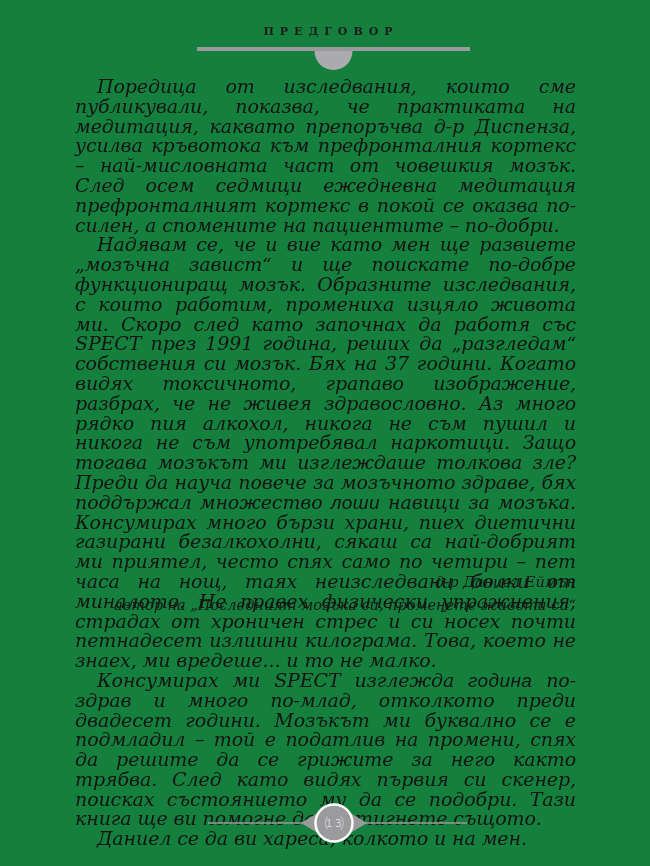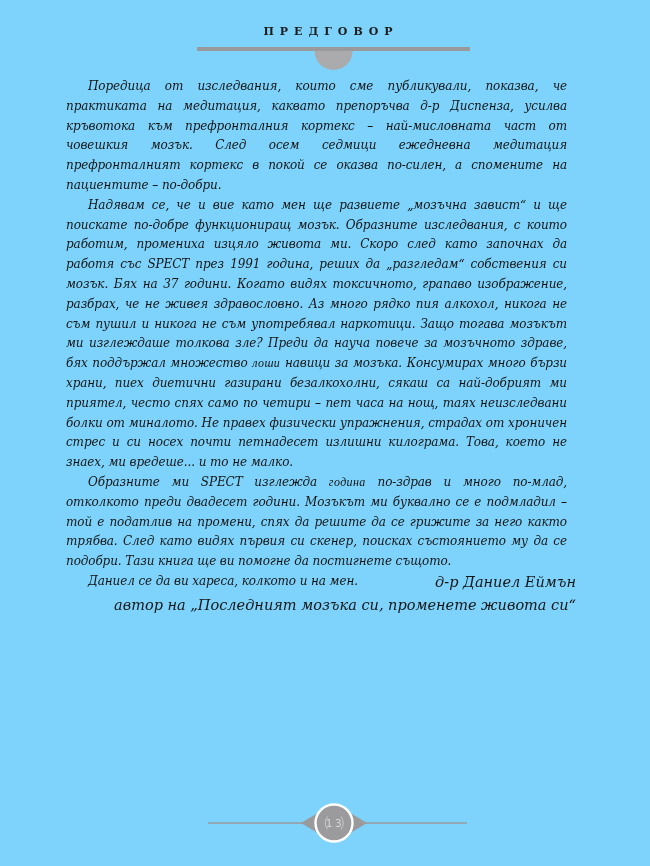--- a/index.html
+++ b/index.html
@@ -1,20 +1,20 @@
 <!DOCTYPE html>
 <html><head>
 <meta charset="utf-8">
 <style>
   html, body { margin: 0; padding: 0; background: #ffffff; }
   .page {
     position: relative;
     width: 650px;
     height: 866px;
-    background: #7dd3fc;
+    background: #15803d;
     overflow: hidden;
     font-family: "DejaVu Serif", serif;
     color: #141414;
   }
   .chapter-title {
     position: absolute;
     top: 25px;
     left: 0;
     width: 650px;
     text-align: center;
@@ -22,31 +22,31 @@
     font-weight: bold;
     letter-spacing: 6px;
     transform: translateX(6px);
     color: #1c1c1c;
     font-family: "DejaVu Serif", serif;
   }
   .header-ornament { position: absolute; top: 0; left: 0; display: block; }
   .body-text {
     position: absolute;
     top: 77px;
-    left: 66px;
+    left: 75px;
     width: 501px;
     text-align: justify;
-    font-size: 12px;
+    font-size: 19px;
     line-height: 19.8px;
     font-style: italic;
     letter-spacing: -0.1px;
   }
   .body-text p { margin: 0; text-indent: 22px; }
   .em-script {
-    font-family: Liberation Serif, serif;
+    font-family: Liberation Sans, sans-serif;
     font-style: italic;
     letter-spacing: 0.4px;
   }
   .signature {
     position: absolute;
     top: 571px;
     right: 74px;
     text-align: right;
     font-style: italic;
     font-size: 14.5px;
@@ -63,21 +63,21 @@
   <div class="chapter-title">ПРЕДГОВОР</div>
 
   <svg class="header-ornament" width="650" height="72" viewBox="0 0 650 72" xmlns="http://www.w3.org/2000/svg">
     <rect x="197" y="47" width="273" height="4" fill="#9a9a9c"></rect>
     <path d="M314.5,51 A19,19 0 0 0 352.5,51 Z" fill="#ababad"></path>
   </svg>
 
   <div class="body-text">
     <p><span>Поредица от изследвания, които сме публикували, показва, че практиката на медитация, каквато препоръчва д-р Диспенза, усилва кръвотока към префронталния кортекс – най-мисловната част от човешкия мозък. След осем седмици ежедневна медитация префронталният кортекс в покой се оказва по-силен, а спомените на пациентите – по-добри.</span></p>
     <p><span>Надявам се, че и вие като мен ще развиете „мозъчна завист“ и ще поискате по-добре функциониращ мозък. Образните изследвания, с които работим, промениха изцяло живота ми. Скоро след като започнах да работя със SPECT през 1991 година, реших да „разгледам“ собствения си мозък. Бях на 37 години. Когато видях токсичното, грапаво изображение, разбрах, че не живея здравословно. Аз много рядко пия алкохол, никога не съм пушил и никога не съм употребявал наркотици. Защо тогава мозъкът ми изглеждаше толкова зле? Преди да науча повече за мозъчното здраве, бях поддържал множество </span><span class="em-script">лоши</span><span> навици за мозъка. Консумирах много бързи храни, пиех диетични газирани безалкохолни, сякаш са най-добрият ми приятел, често спях само по четири – пет часа на нощ, таях неизследвани болки от миналото. Не правех физически упражнения, страдах от хроничен стрес и си носех почти петнадесет излишни килограма. Това, което не знаех, ми вредеше... и то не малко.</span></p>
-    <p><span>Образните ми SPECT изглежда </span><span class="em-script">година</span><span> по-здрав и много по-млад, отколкото преди двадесет години. Мозъкът ми буквално се е подмладил – той е податлив на промени, спях да решите да се грижите за него както трябва. След като видях първия си скенер, поисках състоянието му да се подобри. Тази книга ще ви помогне да постигнете същото.</span></p>
+    <p><span>Консумирах ми SPECT изглежда </span><span class="em-script">година</span><span> по-здрав и много по-млад, отколкото преди двадесет години. Мозъкът ми буквално се е подмладил – той е податлив на промени, спях да решите да се грижите за него както трябва. След като видях първия си скенер, поисках състоянието му да се подобри. Тази книга ще ви помогне да постигнете същото.</span></p>
     <p><span>Даниел се да ви хареса, колкото и на мен.</span></p>
   </div>
 
   <div class="signature">
     <div>д-р Даниел Еймън</div>
     <div>автор на „Последният мозъка си, променете живота си“</div>
   </div>
 
   <svg class="footer-ornament" width="650" height="50" viewBox="0 0 650 50" xmlns="http://www.w3.org/2000/svg">
     <line x1="208" y1="23" x2="467" y2="23" stroke="#9a9a9c" stroke-width="1.4"></line>

